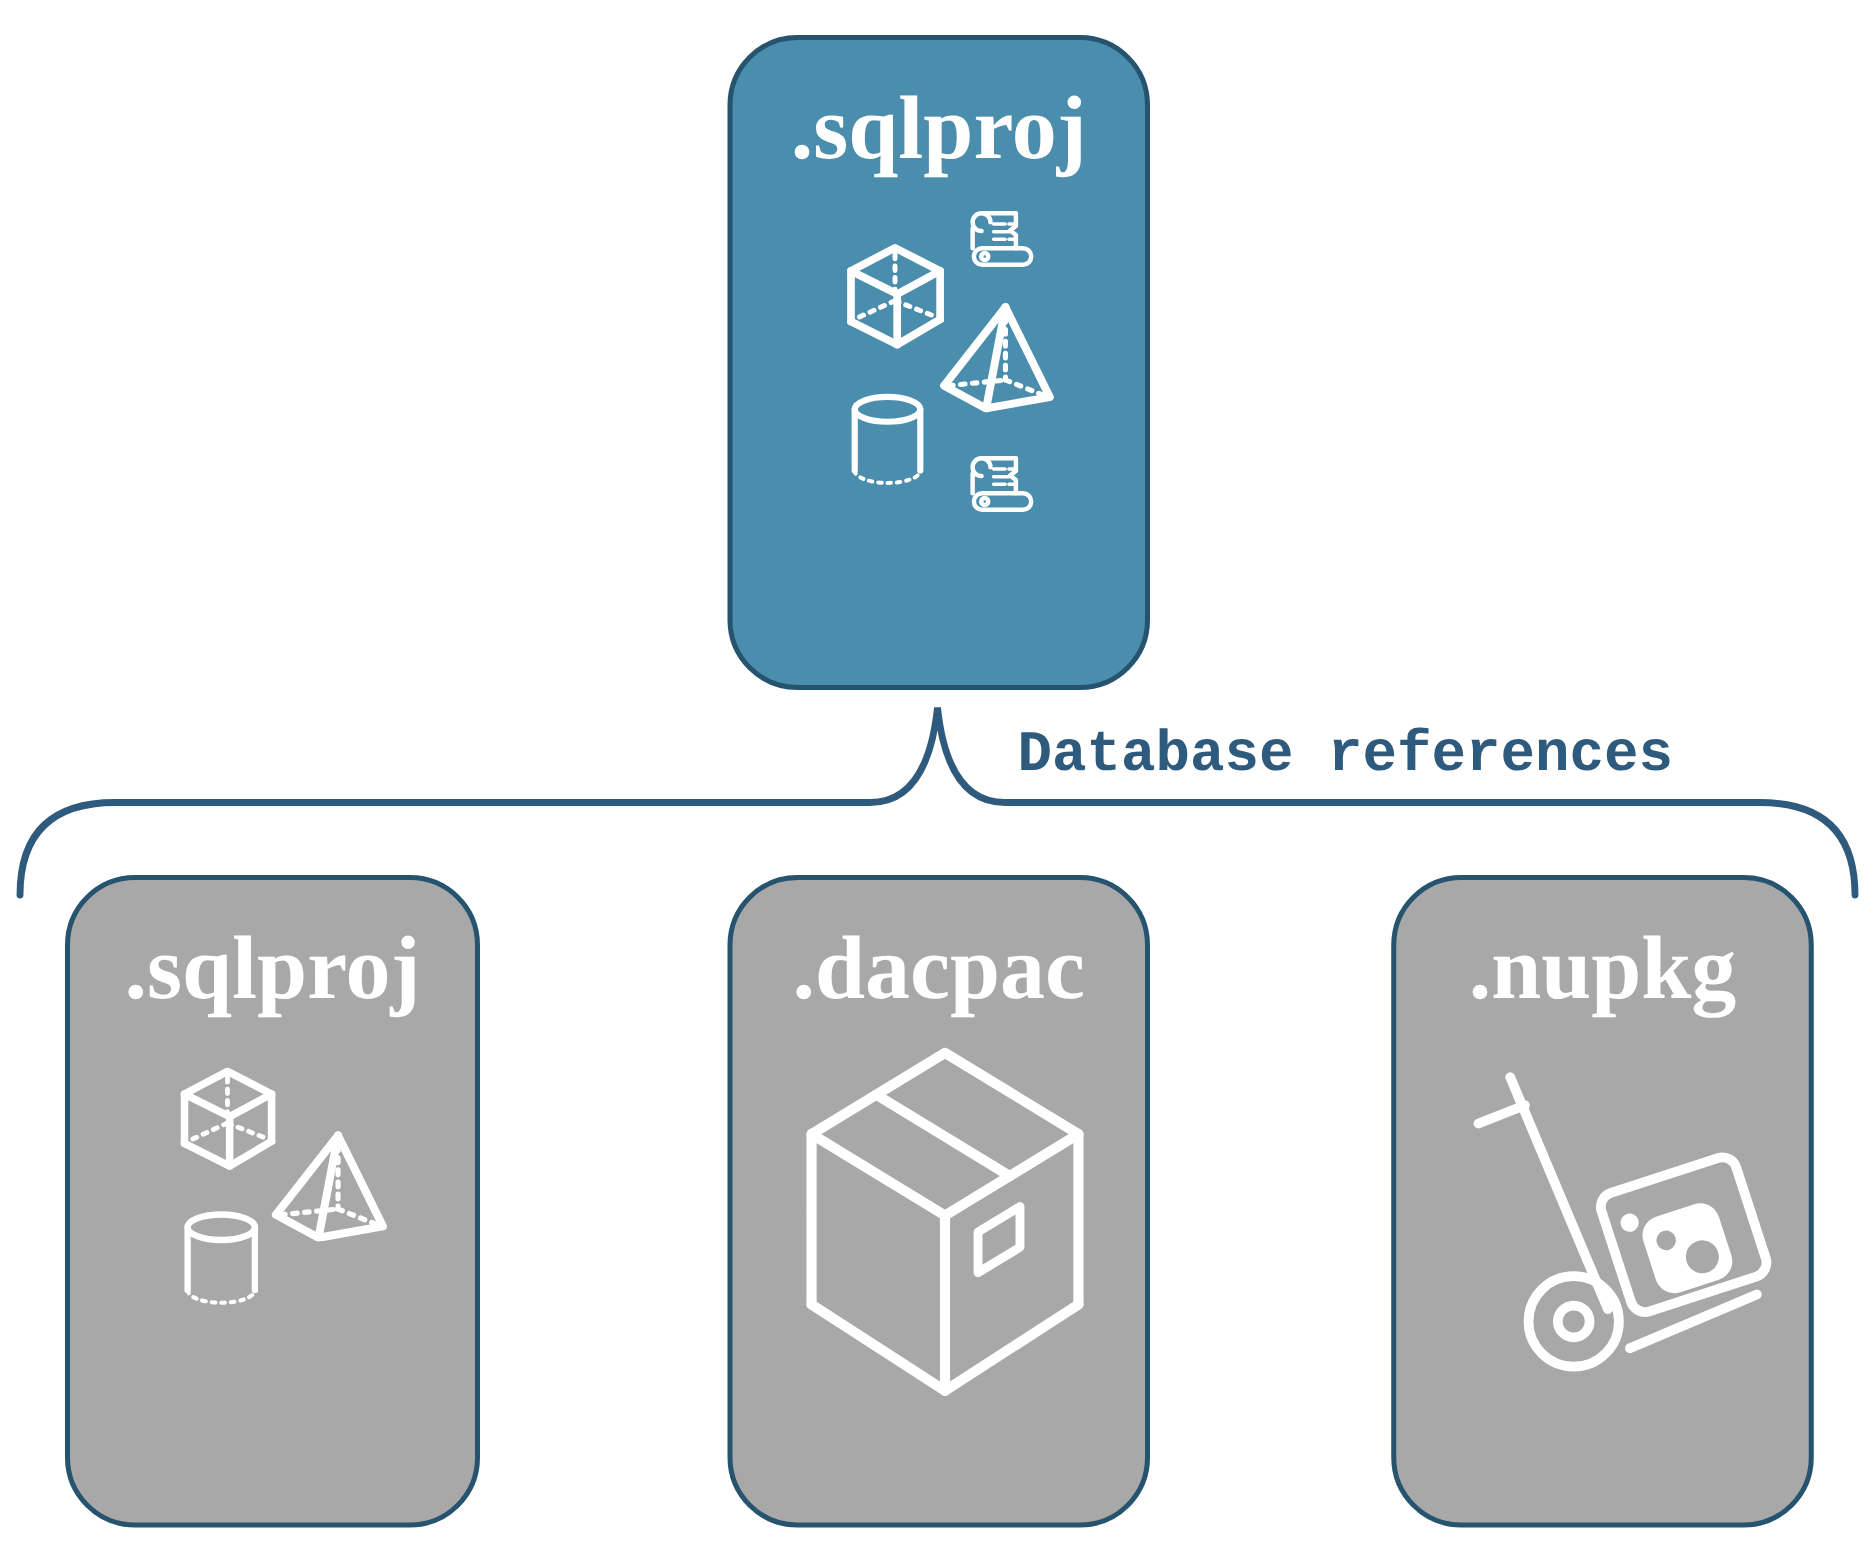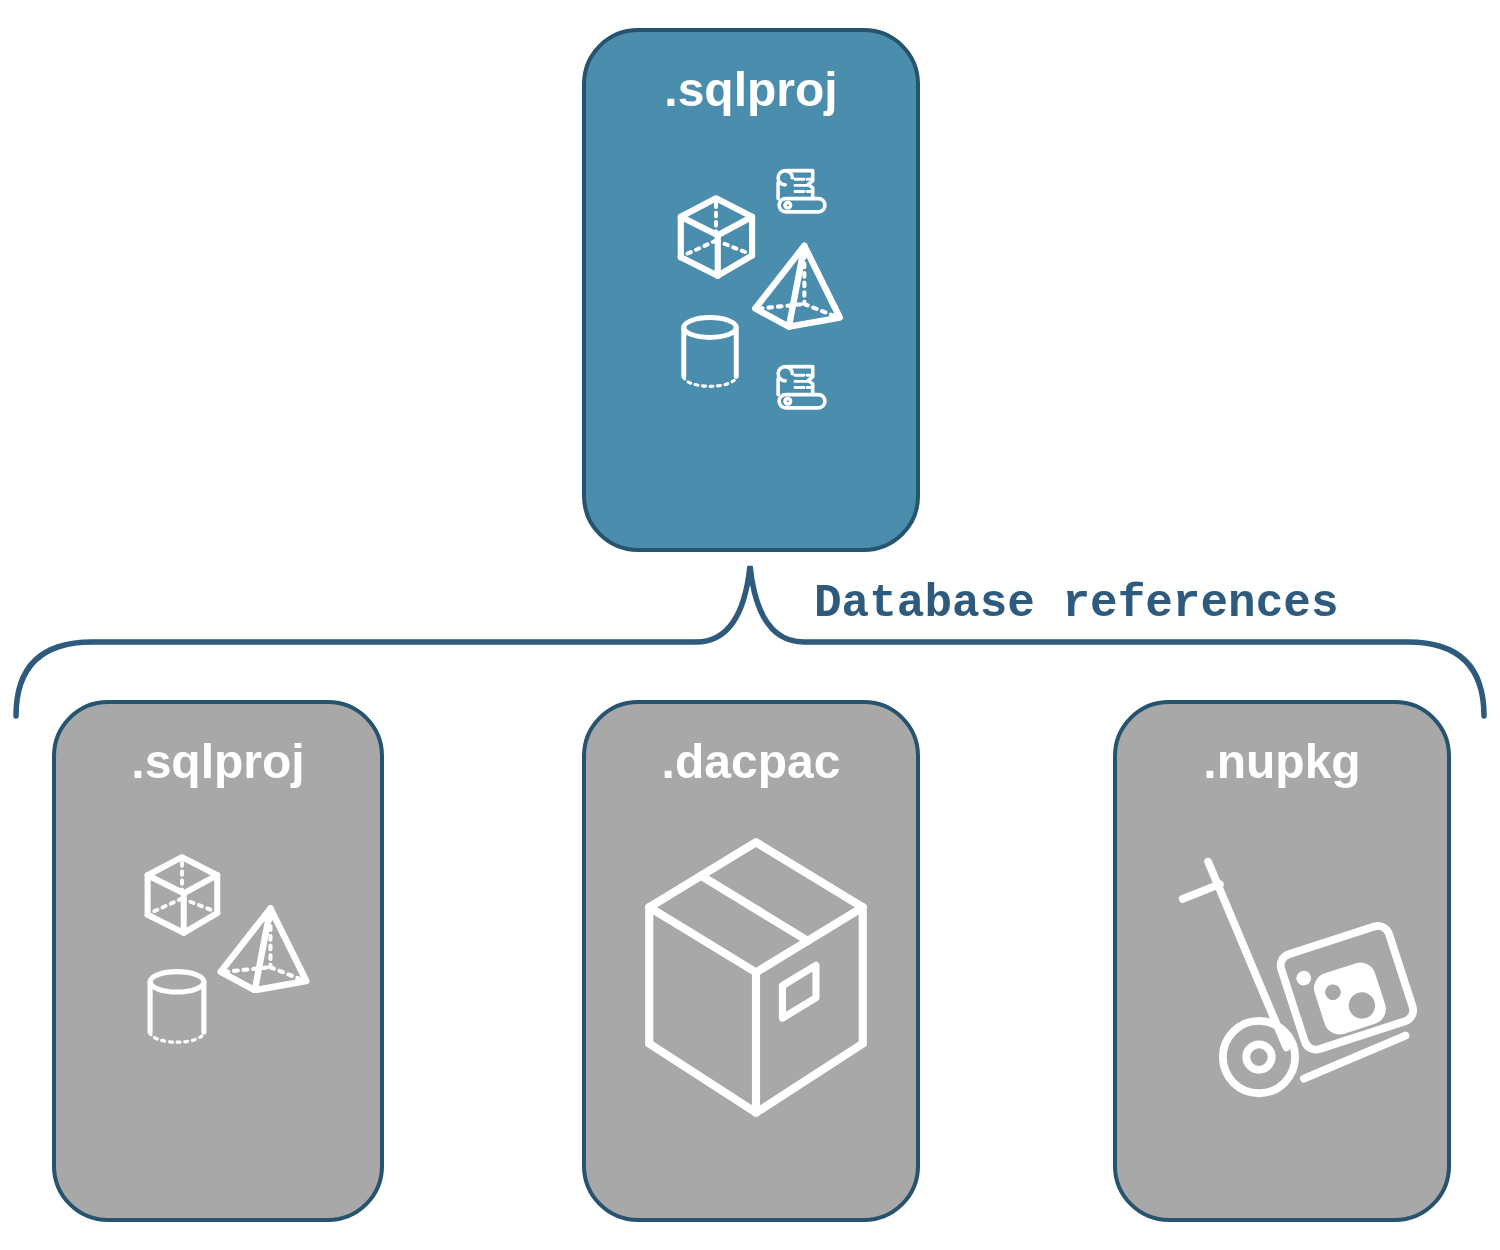--- a/index.html
+++ b/index.html
@@ -10,22 +10,22 @@
   .box{
     position:absolute;border:4px solid #26536e;border-radius:56px;box-sizing:border-box;
   }
   .box.root{left:582px;top:28px;width:338px;height:524px;background:#4a8dac;}
   .box.child{top:700px;width:338px;height:522px;background:#a8a8a8;}
   .box.child.left{left:52px;width:332px;}
   .box.child.mid{left:582px;}
   .box.child.right{left:1113px;}
   .box-label{
     position:absolute;left:0;right:0;top:34px;text-align:center;
-    color:#ffffff;font-family:Liberation Sans, sans-serif;
-    font-weight:bold;font-size:48px;line-height:1;letter-spacing:0px;
+    color:#ffffff;font-family:Liberation Serif, serif;
+    font-weight:bold;font-size:72px;line-height:1;letter-spacing:0px;
   }
   .icon{position:absolute;}
   .connector-label{
     position:absolute;left:814px;top:581px;
     color:#2d5a7d;font-weight:bold;font-size:46px;line-height:1;
     font-family:Liberation Mono, monospace;letter-spacing:0px;
   }
   .brace{position:absolute;left:0;top:0;width:1500px;height:1250px;pointer-events:none;}
   
   .wa{fill:none;stroke:#ffffff;stroke-linecap:round;stroke-linejoin:round;}

